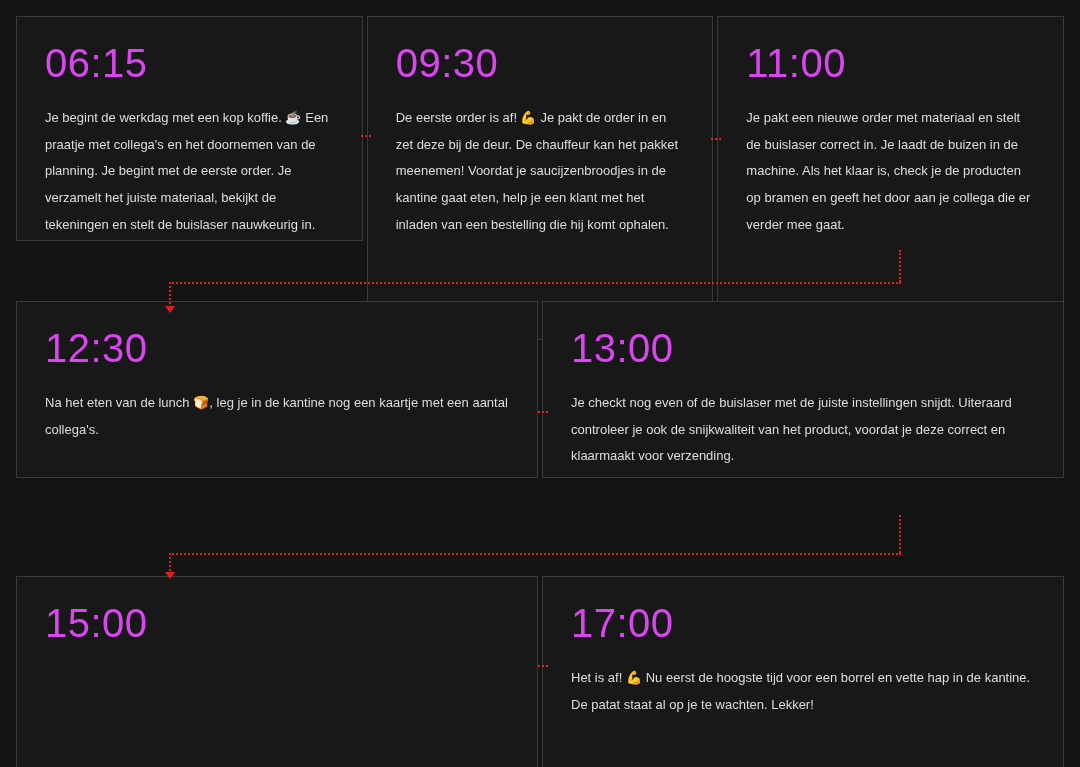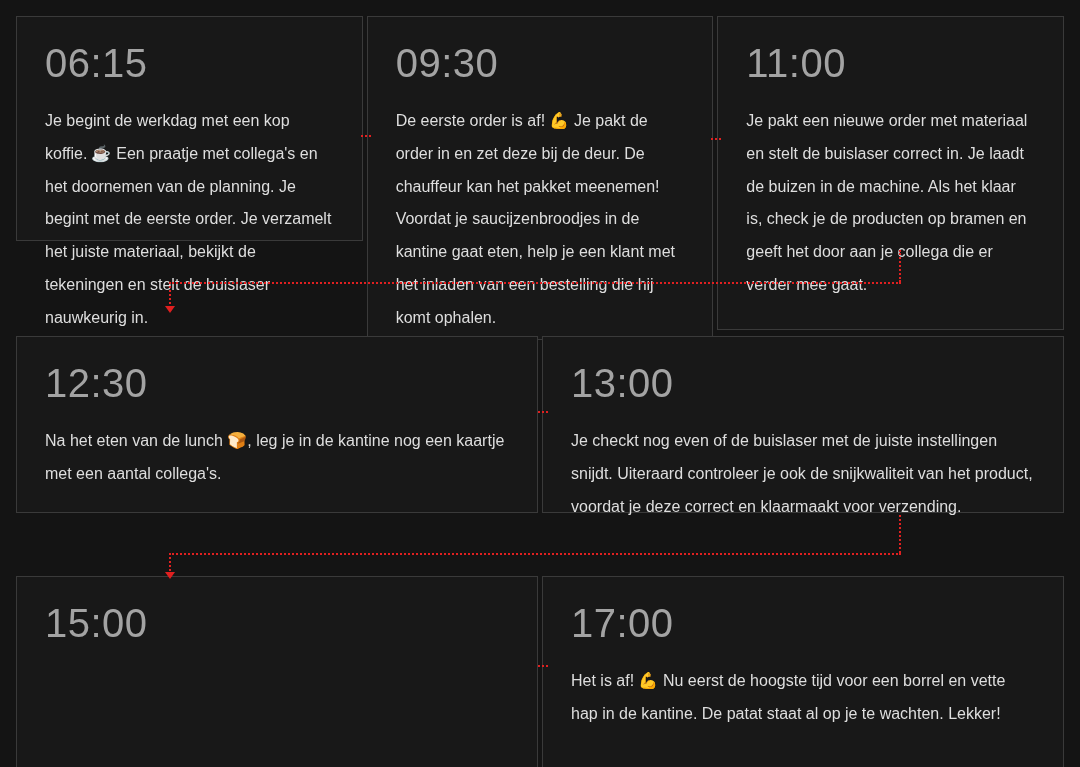--- a/index.html
+++ b/index.html
@@ -26,51 +26,51 @@
 
   
   .row {
     position: absolute;
     display: flex;
     left: 16px;
     right: 16px;
   }
 
   .row-1 { top: 16px;  gap: 4px; }
-  .row-2 { top: 336px; gap: 4px; }
+  .row-2 { top: 301px; gap: 4px; }
   .row-3 { top: 576px; gap: 4px; }
 
   
   .card {
     background: #181818;
     border: 1px solid #3a3a3a;
     padding: 26px 28px 20px 28px;
     position: relative;
     flex: 1 1 0;
   }
 
   .row-1 .card { height: 225px; }
   .row-2 .card { height: 177px; }
   .row-3 .card { height: 223px; }
 
   .row-1 .card-2 { height: 324px; }
   .row-1 .card-3 { height: 314px; }
 
   .card-time {
-    color: #a3a3a3;
+    color: #d946ef;
     font-size: 40px;
     font-weight: 300;
     letter-spacing: 0.5px;
     line-height: 1;
     margin-bottom: 22px;
     font-family: "Liberation Sans", sans-serif;
   }
 
   .card-body {
-    font-size: 16px;
+    font-size: 13px;
     line-height: 2.05;
     color: #dedede;
     font-weight: 400;
   }
 
   
   .conn-h {
     position: absolute;
     height: 0;
     border-top: 2px dotted #e02020;

